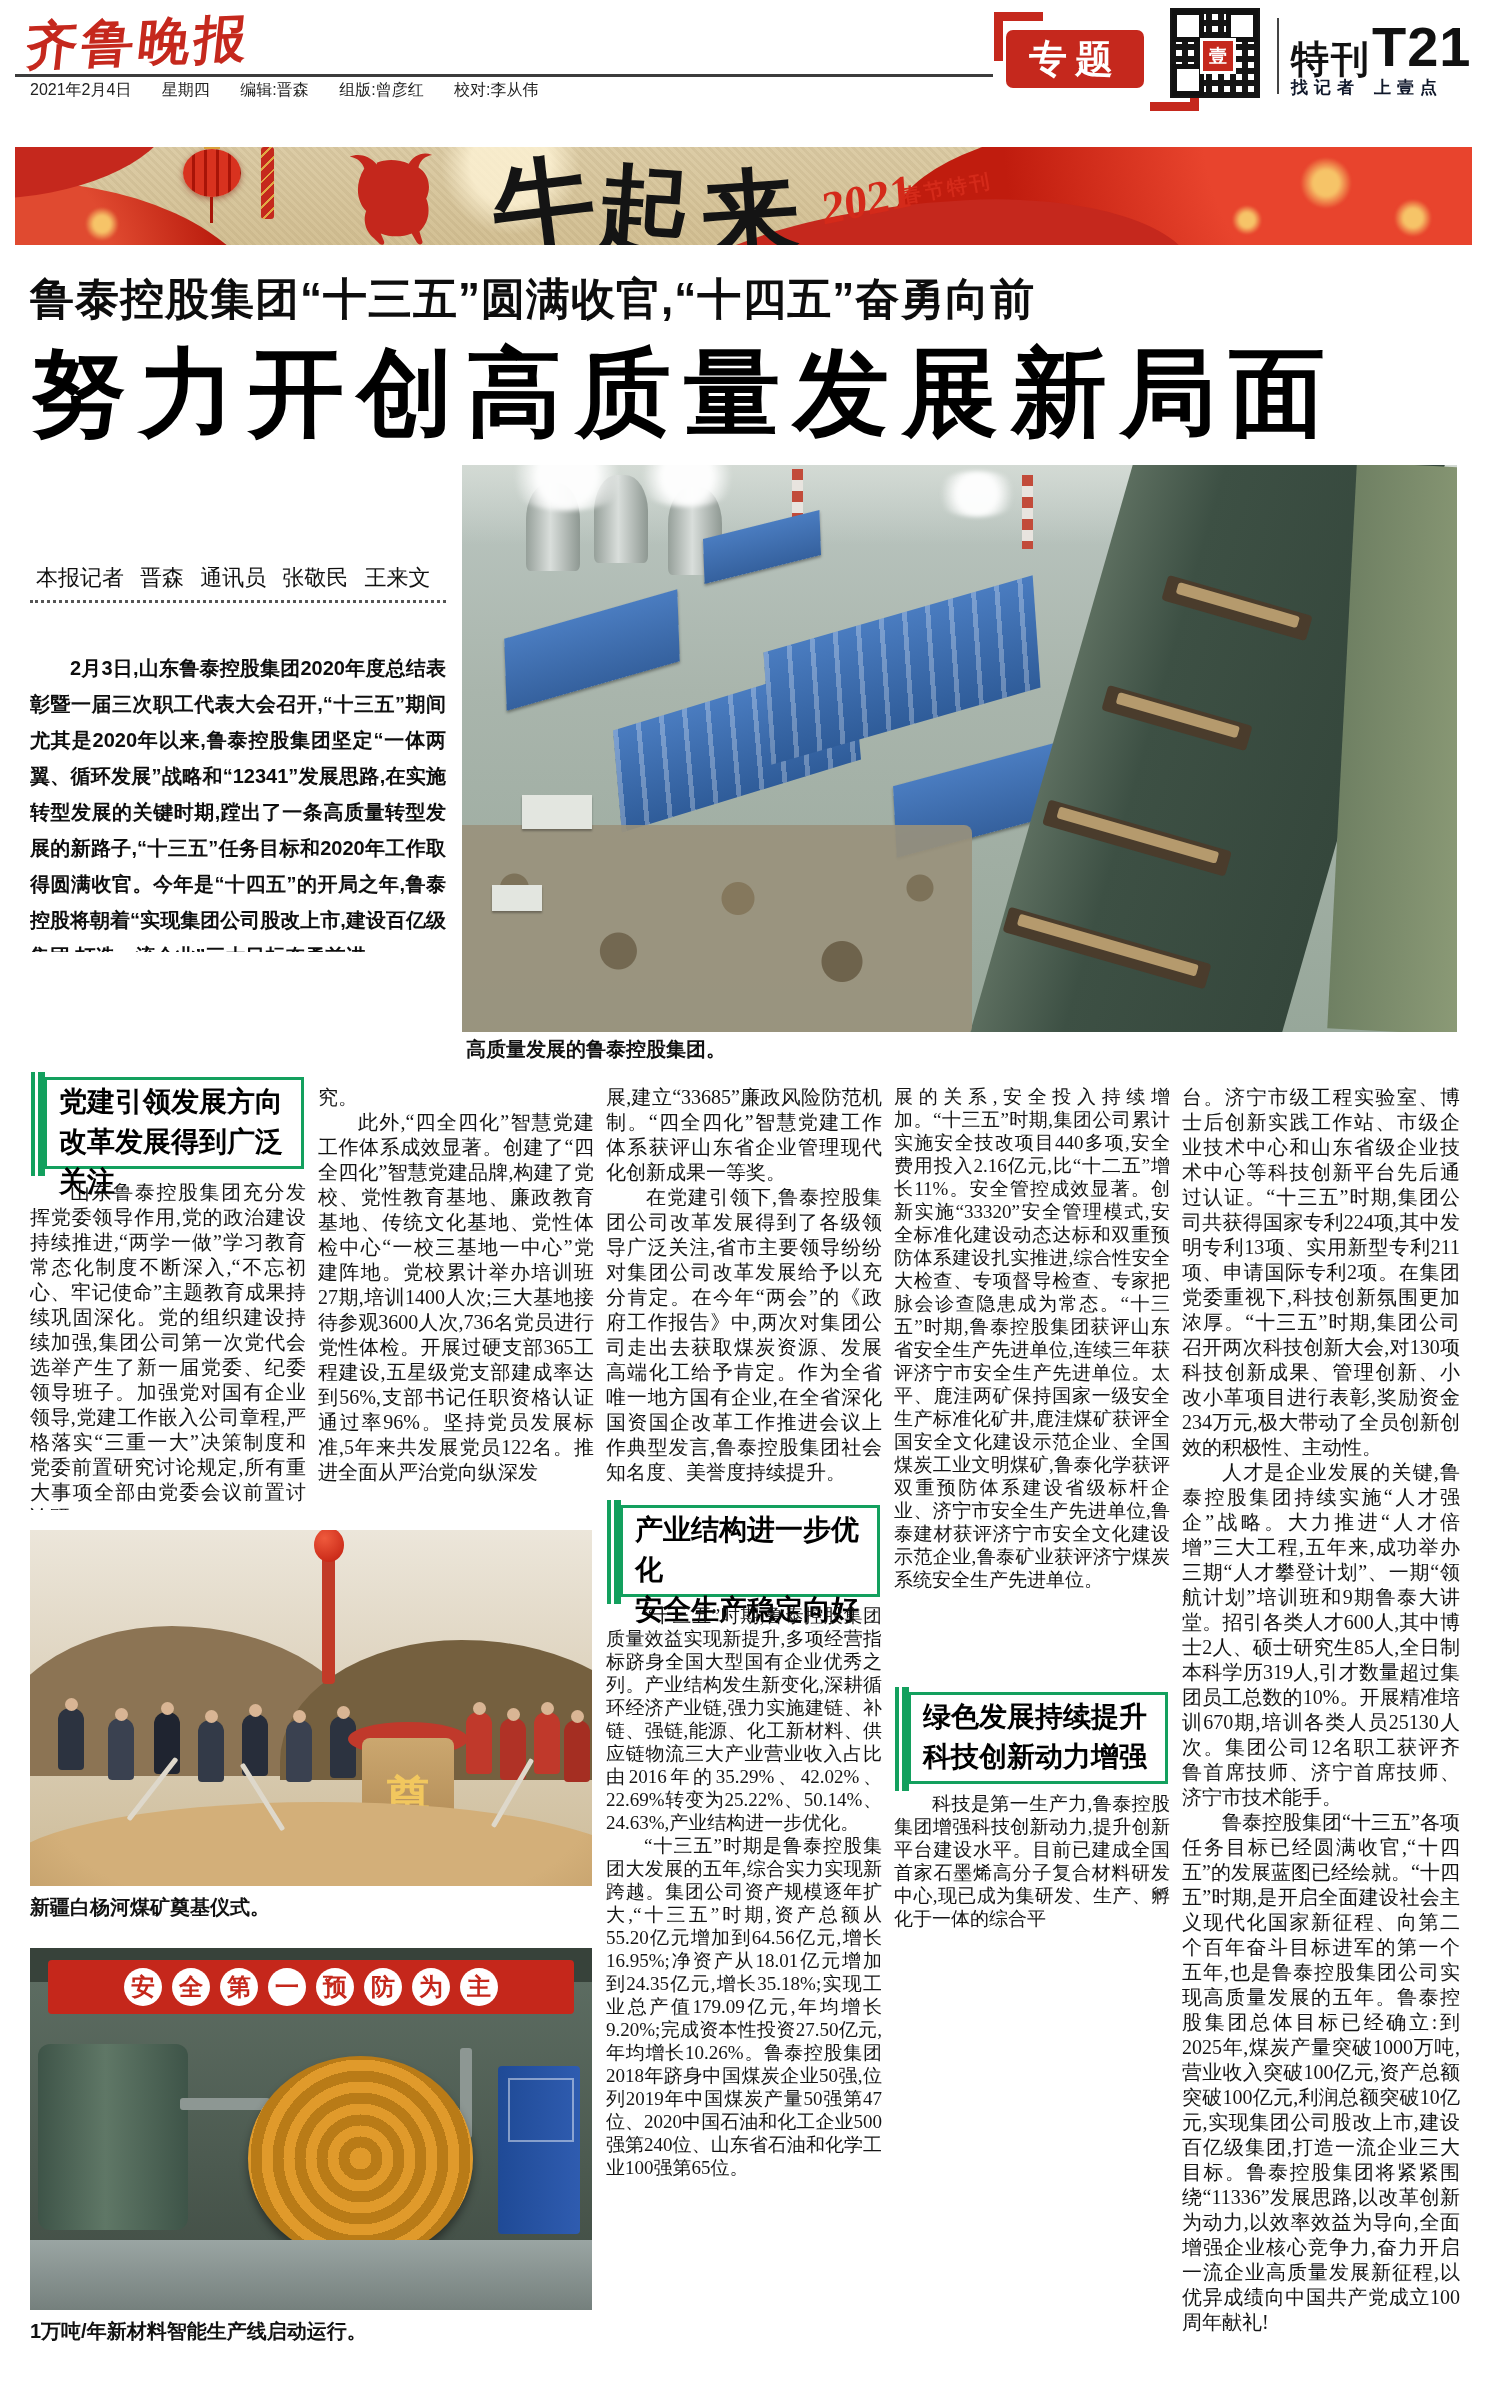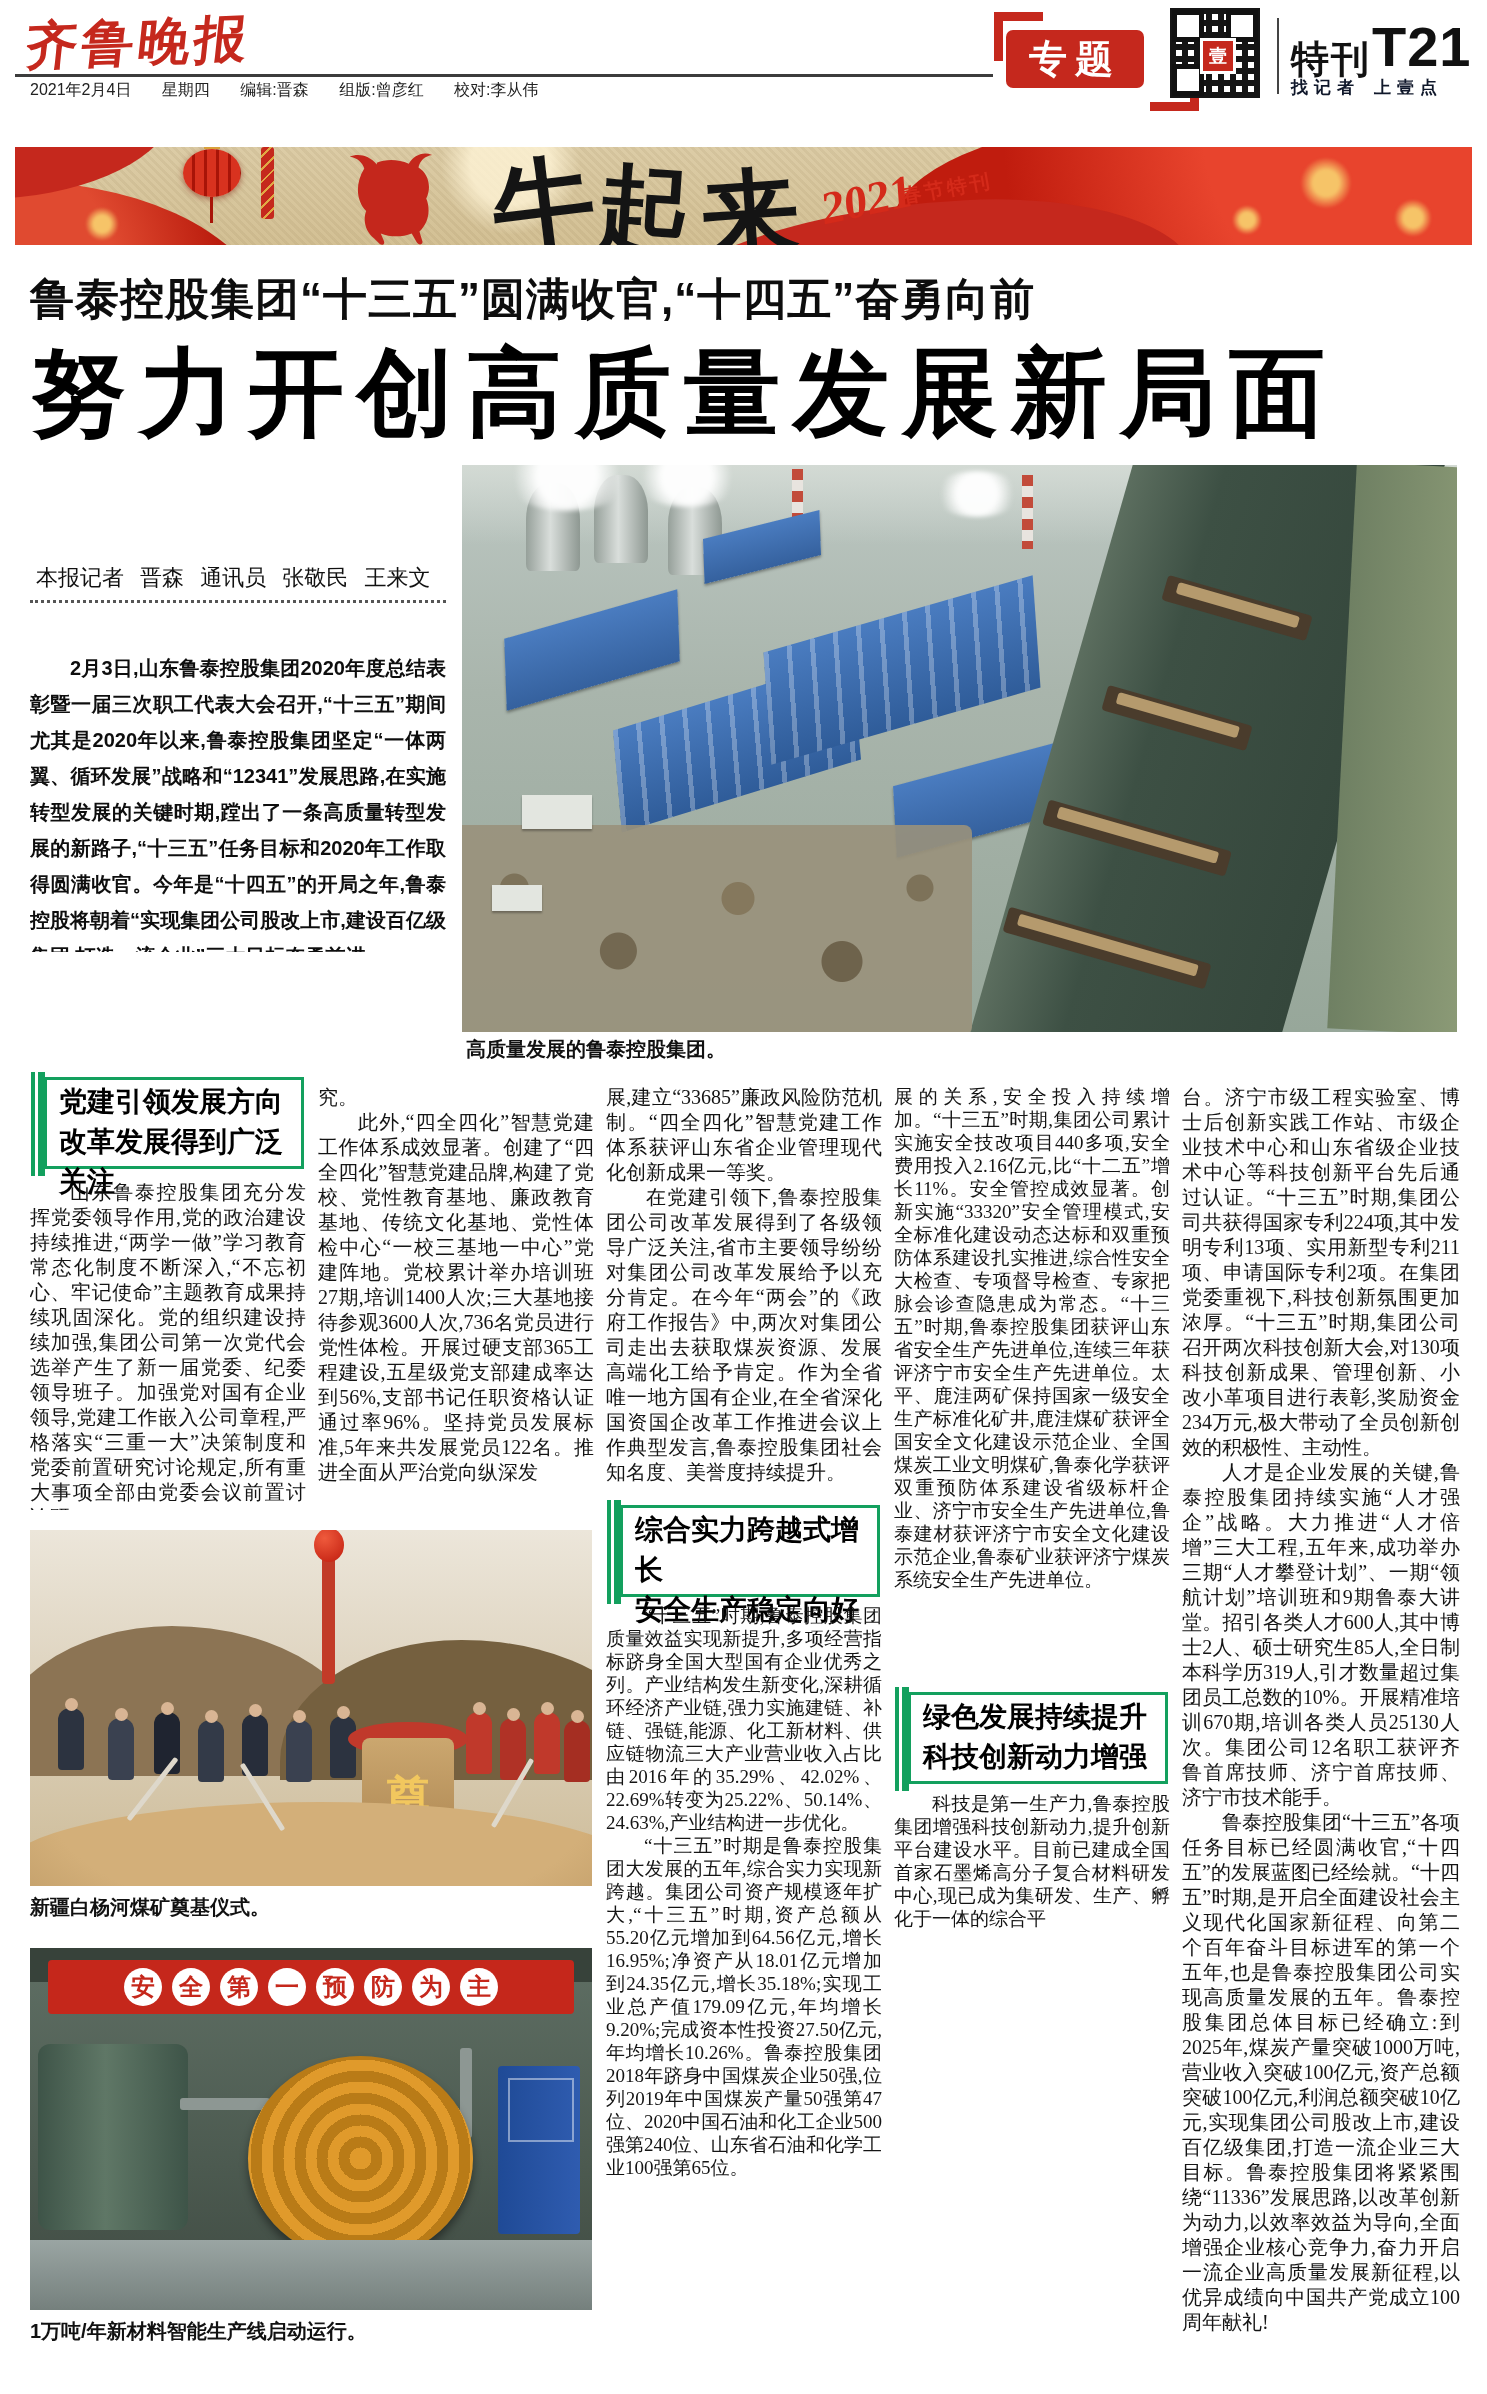--- a/index.html
+++ b/index.html
@@ -251,21 +251,21 @@
     <p>此外,“四全四化”智慧党建工作体系成效显著。创建了“四全四化”智慧党建品牌,构建了党校、党性教育基地、廉政教育基地、传统文化基地、党性体检中心“一校三基地一中心”党建阵地。党校累计举办培训班27期,培训1400人次;三大基地接待参观3600人次,736名党员进行党性体检。开展过硬支部365工程建设,五星级党支部建成率达到56%,支部书记任职资格认证通过率96%。坚持党员发展标准,5年来共发展党员122名。推进全面从严治党向纵深发</p>
   </div>
 
   <div class="abs bodytext" style="left:606px;top:1085px;width:276px;height:414px;">
     <p class="cont">展,建立“33685”廉政风险防范机制。“四全四化”智慧党建工作体系获评山东省企业管理现代化创新成果一等奖。</p>
     <p>在党建引领下,鲁泰控股集团公司改革发展得到了各级领导广泛关注,省市主要领导纷纷对集团公司改革发展给予以充分肯定。在今年“两会”的《政府工作报告》中,两次对集团公司走出去获取煤炭资源、发展高端化工给予肯定。作为全省唯一地方国有企业,在全省深化国资国企改革工作推进会议上作典型发言,鲁泰控股集团社会知名度、美誉度持续提升。</p>
   </div>
   <div class="abs subhead" style="left:620px;top:1505px;">
     <span class="bars-a"></span>
     <span class="bars-b"></span>
-    <div>综合实力跨越式增长</div>
+    <div>产业结构进一步优化</div>
     <div>安全生产稳定向好</div>
   </div>
   <div class="abs bodytext tight" style="left:606px;top:1604px;width:276px;height:738px;">
     <p>“十三五”时期,鲁泰控股集团质量效益实现新提升,多项经营指标跻身全国大型国有企业优秀之列。产业结构发生新变化,深耕循环经济产业链,强力实施建链、补链、强链,能源、化工新材料、供应链物流三大产业营业收入占比由2016年的35.29%、42.02%、22.69%转变为25.22%、50.14%、24.63%,产业结构进一步优化。</p>
     <p>“十三五”时期是鲁泰控股集团大发展的五年,综合实力实现新跨越。集团公司资产规模逐年扩大,“十三五”时期,资产总额从55.20亿元增加到64.56亿元,增长16.95%;净资产从18.01亿元增加到24.35亿元,增长35.18%;实现工业总产值179.09亿元,年均增长9.20%;完成资本性投资27.50亿元,年均增长10.26%。鲁泰控股集团2018年跻身中国煤炭企业50强,位列2019年中国煤炭产量50强第47位、2020中国石油和化工企业500强第240位、山东省石油和化学工业100强第65位。</p>
   </div>
 
   <div class="abs bodytext tight" style="left:894px;top:1085px;width:276px;height:598px;">
     <p class="cont">展的关系,安全投入持续增加。“十三五”时期,集团公司累计实施安全技改项目440多项,安全费用投入2.16亿元,比“十二五”增长11%。安全管控成效显著。创新实施“33320”安全管理模式,安全标准化建设动态达标和双重预防体系建设扎实推进,综合性安全大检查、专项督导检查、专家把脉会诊查隐患成为常态。“十三五”时期,鲁泰控股集团获评山东省安全生产先进单位,连续三年获评济宁市安全生产先进单位。太平、鹿洼两矿保持国家一级安全生产标准化矿井,鹿洼煤矿获评全国安全文化建设示范企业、全国煤炭工业文明煤矿,鲁泰化学获评双重预防体系建设省级标杆企业、济宁市安全生产先进单位,鲁泰建材获评济宁市安全文化建设示范企业,鲁泰矿业获评济宁煤炭系统安全生产先进单位。</p>
   </div>

